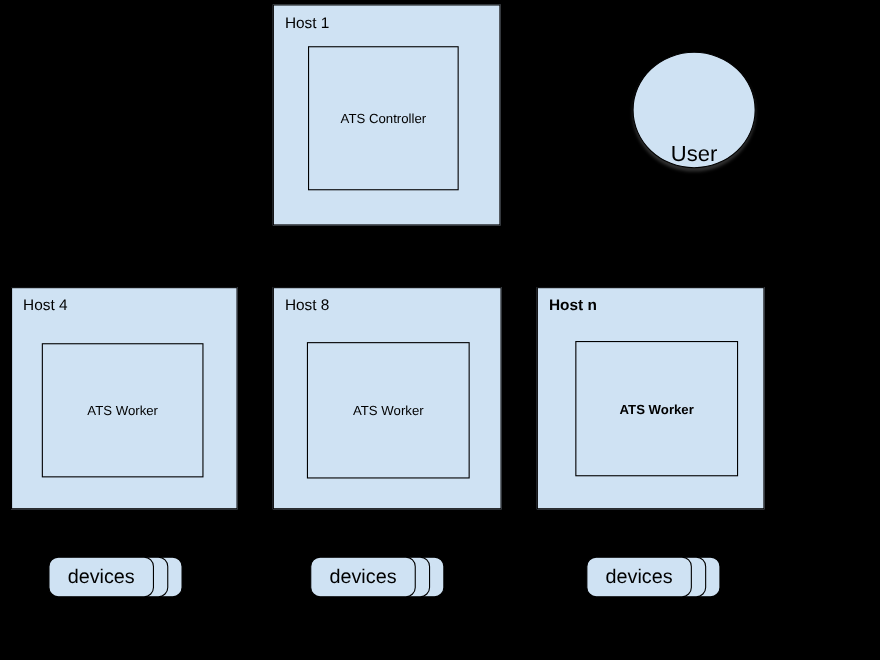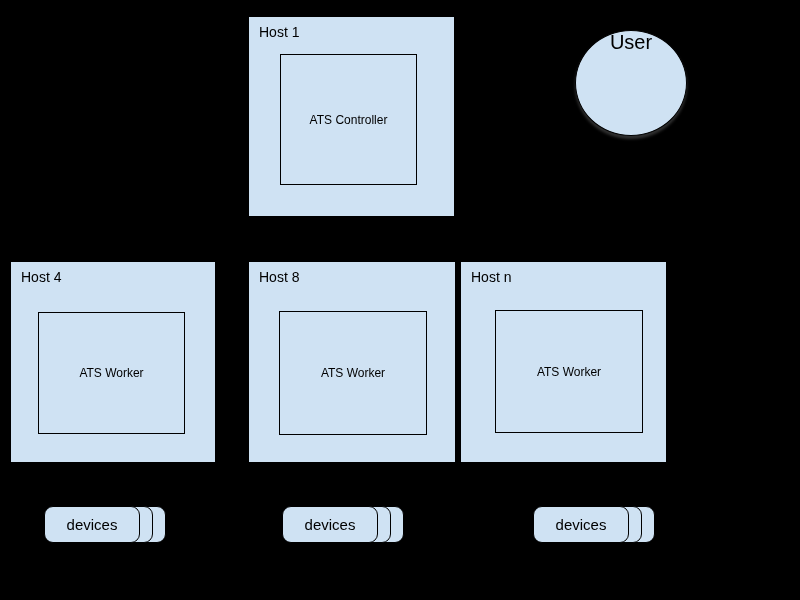--- a/index.html
+++ b/index.html
@@ -33,59 +33,59 @@
     position: absolute;
     background: var(--fill);
     border: 1px solid var(--line);
     display: flex;
     align-items: center;
     justify-content: center;
     font-size: 12px;
     text-align: center;
   }
   
-  #host1 { left: 248px; top: 16px; width: 207px; height: 201px; text-decoration: underline; }
+  #host1 { left: 248px; top: 4px; width: 207px; height: 201px; text-decoration: underline; }
   #host1 .component-box { left: 31px; top: 37px; width: 137px; height: 131px; }
   
   #user {
     position: absolute;
-    left: 575px; top: 30px; width: 112px; height: 106px;
+    left: 575px; top: 47px; width: 112px; height: 106px;
     background: var(--fill);
     border: 1px solid var(--line);
     border-radius: 50%;
-    display: flex; align-items: flex-start; justify-content: center;
+    display: flex; align-items: flex-end; justify-content: center;
     font-size: 20px;
     box-shadow: 0 3px 3px rgba(90,90,90,0.55);
   }
   
   #host2 { left: 10px;  top: 261px; width: 206px; height: 202px; }
   #host2 .component-box { left: 27px; top: 50px; width: 147px; height: 122px; }
   #host3 { left: 248px; top: 261px; width: 208px; height: 202px; }
   #host3 .component-box { left: 30px; top: 49px; width: 148px; height: 124px; }
-  #hostn { left: 460px; top: 261px; width: 207px; height: 202px; }
+  #hostn { left: 488px; top: 261px; width: 207px; height: 202px; font-weight: bold; }
   #hostn .component-box { left: 34px; top: 48px; width: 148px; height: 123px; }
   
   .devices-stack {
     position: absolute;
     width: 123px; height: 37px;
   }
   .dev-rect {
     position: absolute;
     top: 0;
     width: 96px; height: 37px;
     background: var(--fill);
     border: 1px solid var(--line);
     border-radius: 9px;
   }
   .dev-back   { left: 26px; z-index: 1; }
   .dev-middle { left: 13px; z-index: 2; }
   .dev-front  {
     left: 0; z-index: 3;
     display: flex; align-items: center; justify-content: center;
-    font-size: 15px;
+    font-size: 18px;
   }
   #devices1 { left: 44px;  top: 506px; }
   #devices2 { left: 282px; top: 506px; }
   #devices3 { left: 533px; top: 506px; }
 </style>
 </head>
 <body>
 
 <div id="host1" class="node">
   <div class="host-title">Host 1</div>

